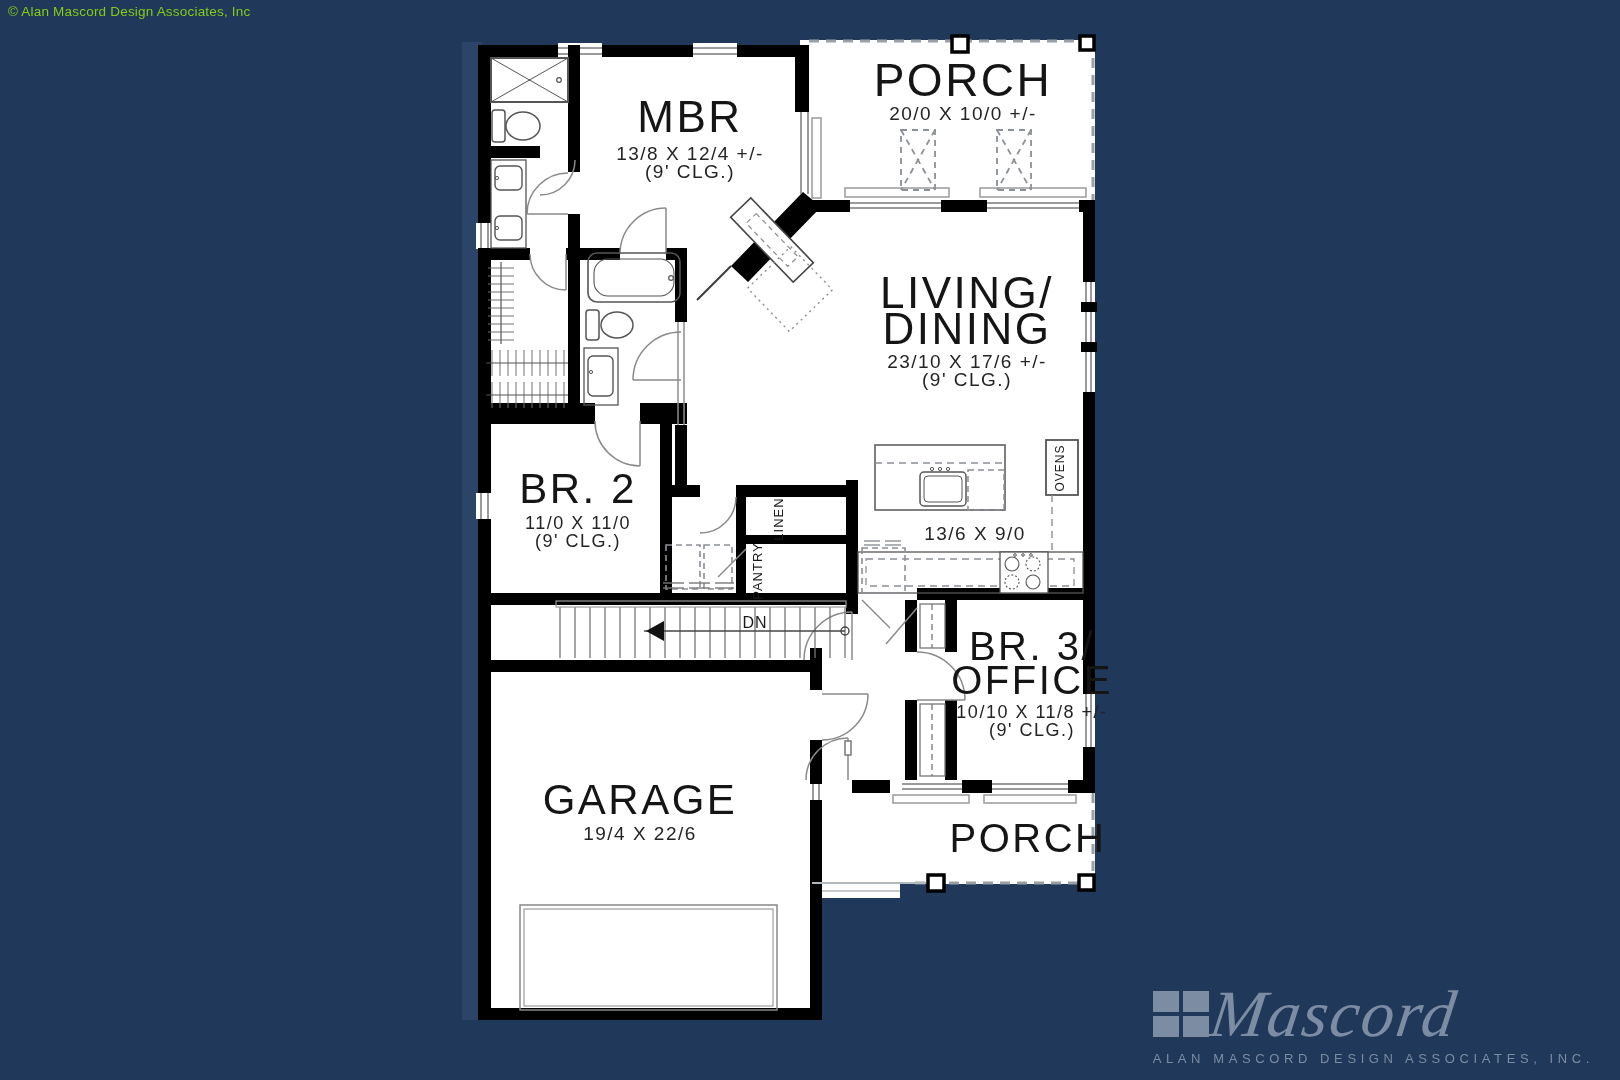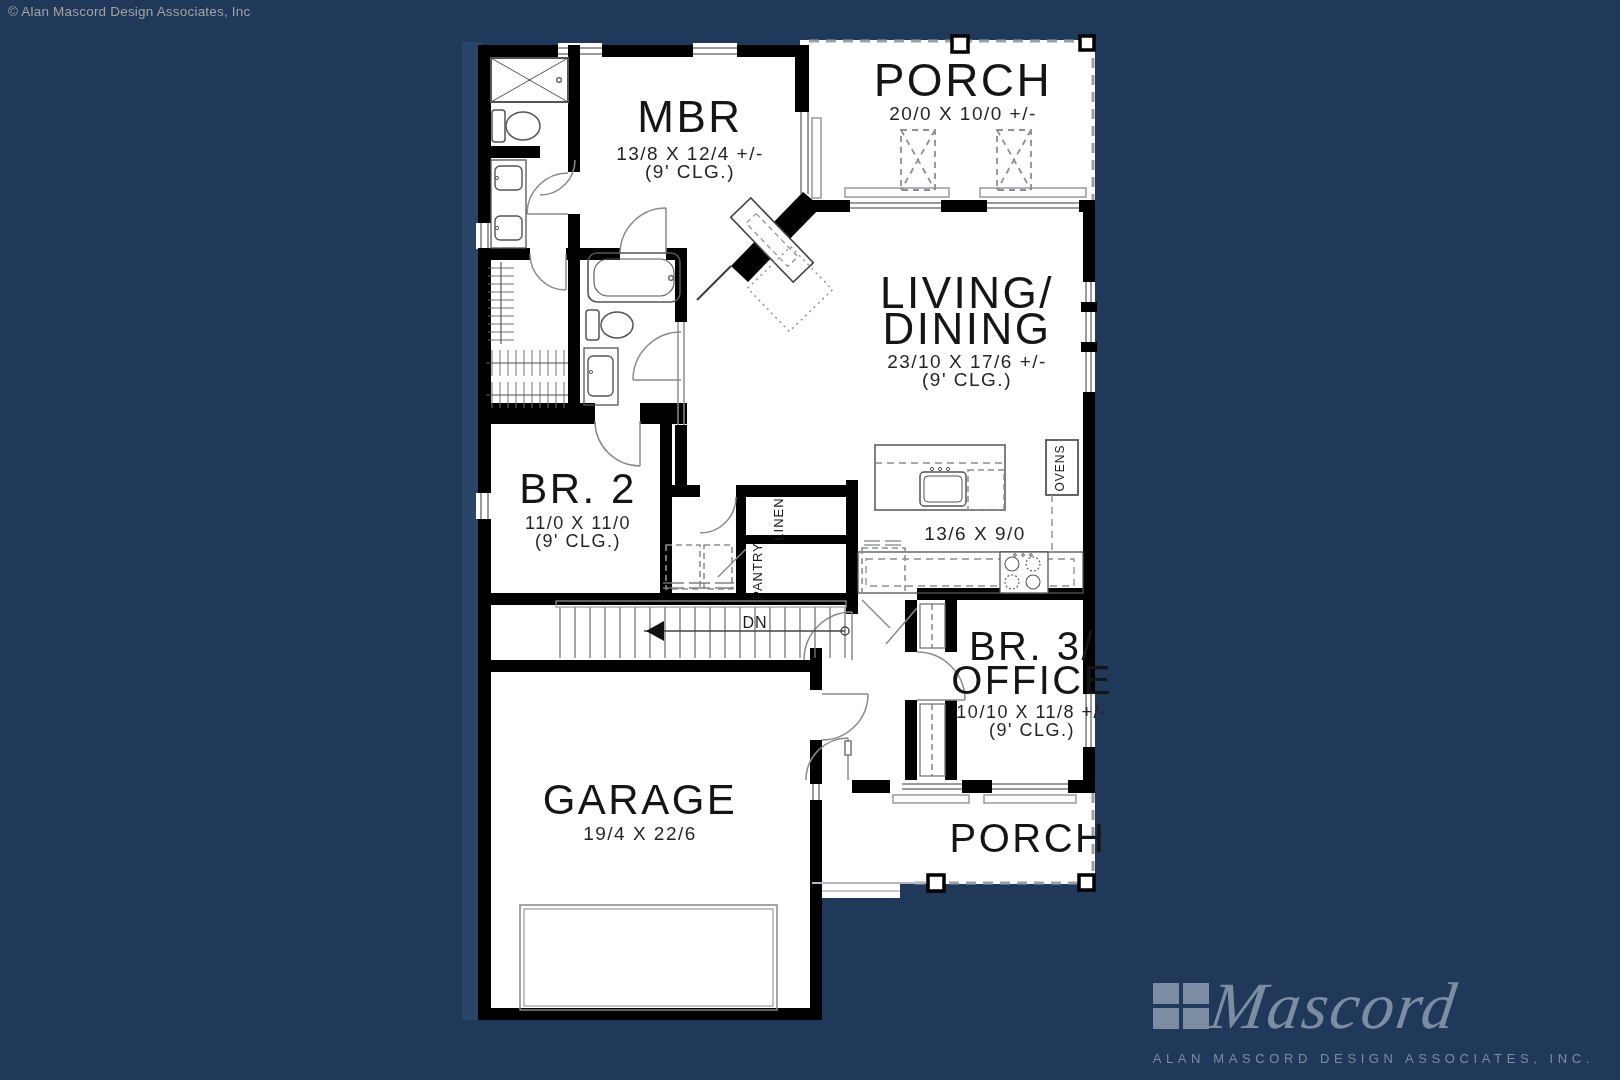--- a/index.html
+++ b/index.html
@@ -1,28 +1,28 @@
 <!DOCTYPE html>
 <html><head>
 <meta charset="utf-8">
 <style>
   html,body{margin:0;padding:0;background:#20385A;width:1620px;height:1080px;overflow:hidden;}
   .stage{position:absolute;inset:0;width:1620px;height:1080px;background:#20385A;font-family:"Liberation Sans",sans-serif;}
-  .copyright{position:absolute;top:4px;left:8px;color:#a3a3a3;font-size:13.5px;letter-spacing:.2px;}
+  .copyright{position:absolute;top:4px;left:8px;color:#84cc16;font-size:13.5px;letter-spacing:.2px;}
   svg text{font-family:"Liberation Sans",sans-serif;}
   .room-name{fill:#151515;letter-spacing:2.5px;}
   .room-dims{fill:#242424;letter-spacing:1.5px;}
   .small-label{fill:#1b1b1b;letter-spacing:1px;}
   .logo{position:absolute;right:26px;bottom:14px;color:#7C8DA3;}
   .logo-row{display:flex;align-items:flex-end;}
   .logo-window-icon{display:grid;grid-template-columns:26px 26px;grid-template-rows:21px 21px;gap:4px;margin-bottom:6px;}
   .logo-window-icon span{background:#7C8DA3;display:block;}
   .logo-script{font-family:"Liberation Serif",serif;font-style:italic;font-size:66px;line-height:.9;
                transform:skewX(-8deg);margin-left:2px;letter-spacing:2px;}
-  .logo-subtext{font-size:13px;letter-spacing:4.6px;margin-top:16px;white-space:nowrap;}
+  .logo-subtext{font-size:13px;letter-spacing:4.6px;margin-top:8px;white-space:nowrap;}
 </style>
 </head>
 <body>
 
 <div class="stage">
 
   <div class="copyright">© Alan Mascord Design Associates, Inc</div>
 
   <svg width="1620" height="1080" viewBox="0 0 1620 1080">
 

